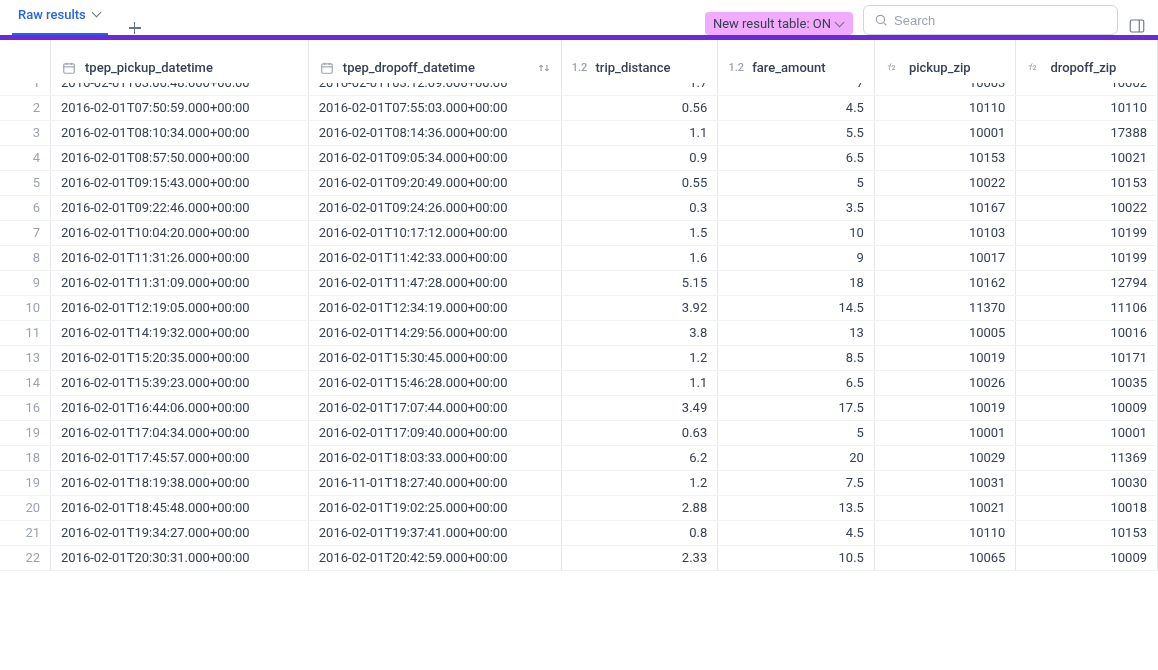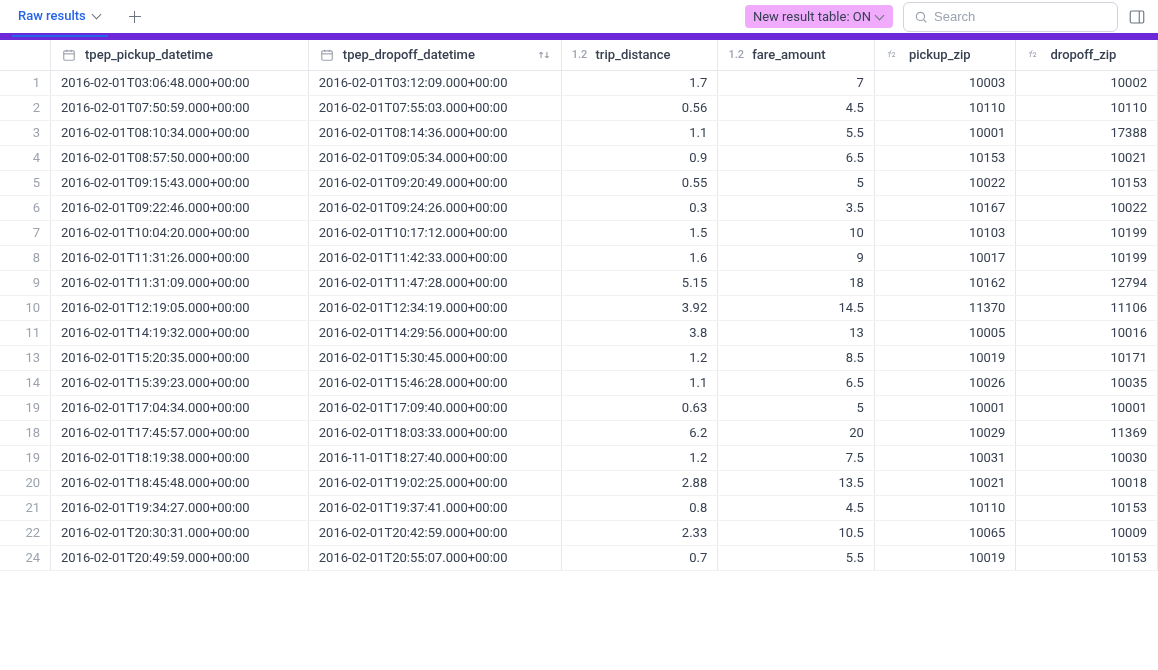--- a/index.html
+++ b/index.html
@@ -8,23 +8,23 @@
   font-size: 13px;
   color: #1f2937;
   background: #fff;
   width: 1158px;
   height: 670px;
   overflow: hidden;
 }
 .toolbar {
   height: 40px;
   display: flex;
-  align-items: center;
+  align-items: flex-end;
   padding: 0 12px;
-  border-bottom: 7px solid #6d28d9;
+  border-bottom: 5px solid #6d28d9;
   gap: 10px;
 }
 .tab {
   display: flex;
   align-items: center;
   gap: 6px;
   color: #2563eb;
   font-weight: 500;
   padding: 4px 6px;
   cursor: pointer;
@@ -73,21 +73,21 @@
   color: #374151;
   cursor: pointer;
 }
 .search-box {
   display: flex;
   align-items: center;
   gap: 6px;
   border: 1px solid #d1d5db;
   border-radius: 6px;
   padding: 4px 10px;
-  width: 215px;
+  width: 255px;
   height: 30px;
 }
 .search-icon {
   width: 14px;
   height: 14px;
 }
 .search-icon svg { stroke: #9ca3af; }
 .search-input {
   border: none;
   outline: none;
@@ -118,21 +118,21 @@
   padding: 0 10px;
   height: 25px;
   font-size: 13px;
   white-space: nowrap;
   overflow: hidden;
 }
 thead th {
   height: 30px;
   background: #fff;
   position: sticky;
-  top: 0;
+  top: 13px;
   color: #374151;
   font-weight: 500;
   text-align: left;
   border-bottom: 1px solid #e5e7eb;
 }
 .col-idx { width: 50px; text-align: right; color: #9ca3af; }
 .col-dt  { width: 255px; }
 .col-dt2 { width: 250px; }
 .col-num { width: 155px; text-align: right; }
 .col-zip { width: 140px; text-align: right; }
@@ -389,20 +389,29 @@
         <tr>
           <td class="idx">14</td>
           <td>2016-02-01T15:39:23.000+00:00</td>
           <td>2016-02-01T15:46:28.000+00:00</td>
           <td class="num">1.1</td>
           <td class="num">6.5</td>
           <td class="num">10026</td>
           <td class="num">10035</td>
         </tr>
         <tr>
+          <td class="idx">16</td>
+          <td>2016-02-01T16:44:06.000+00:00</td>
+          <td>2016-02-01T17:07:44.000+00:00</td>
+          <td class="num">3.49</td>
+          <td class="num">17.5</td>
+          <td class="num">10019</td>
+          <td class="num">10009</td>
+        </tr>
+        <tr>
           <td class="idx">19</td>
           <td>2016-02-01T17:04:34.000+00:00</td>
           <td>2016-02-01T17:09:40.000+00:00</td>
           <td class="num">0.63</td>
           <td class="num">5</td>
           <td class="num">10001</td>
           <td class="num">10001</td>
         </tr>
         <tr>
           <td class="idx">18</td>
@@ -442,24 +451,15 @@
         </tr>
         <tr>
           <td class="idx">22</td>
           <td>2016-02-01T20:30:31.000+00:00</td>
           <td>2016-02-01T20:42:59.000+00:00</td>
           <td class="num">2.33</td>
           <td class="num">10.5</td>
           <td class="num">10065</td>
           <td class="num">10009</td>
         </tr>
-        <tr>
-          <td class="idx">24</td>
-          <td>2016-02-01T20:49:59.000+00:00</td>
-          <td>2016-02-01T20:55:07.000+00:00</td>
-          <td class="num">0.7</td>
-          <td class="num">5.5</td>
-          <td class="num">10019</td>
-          <td class="num">10153</td>
-        </tr>
       </tbody>
   </table>
 </div>
 
 </body></html>

